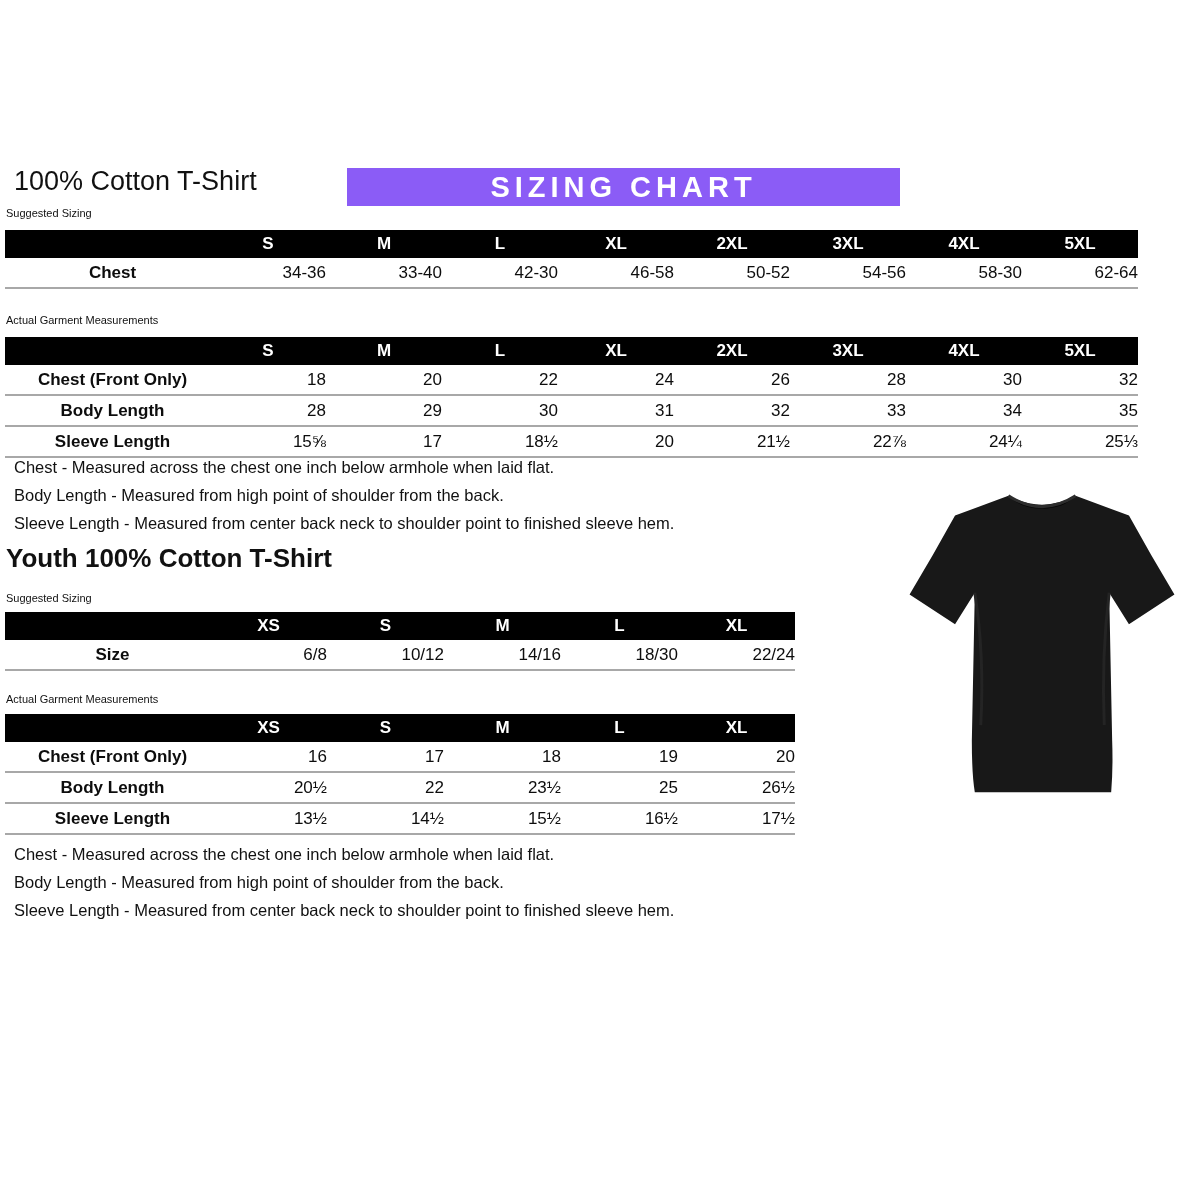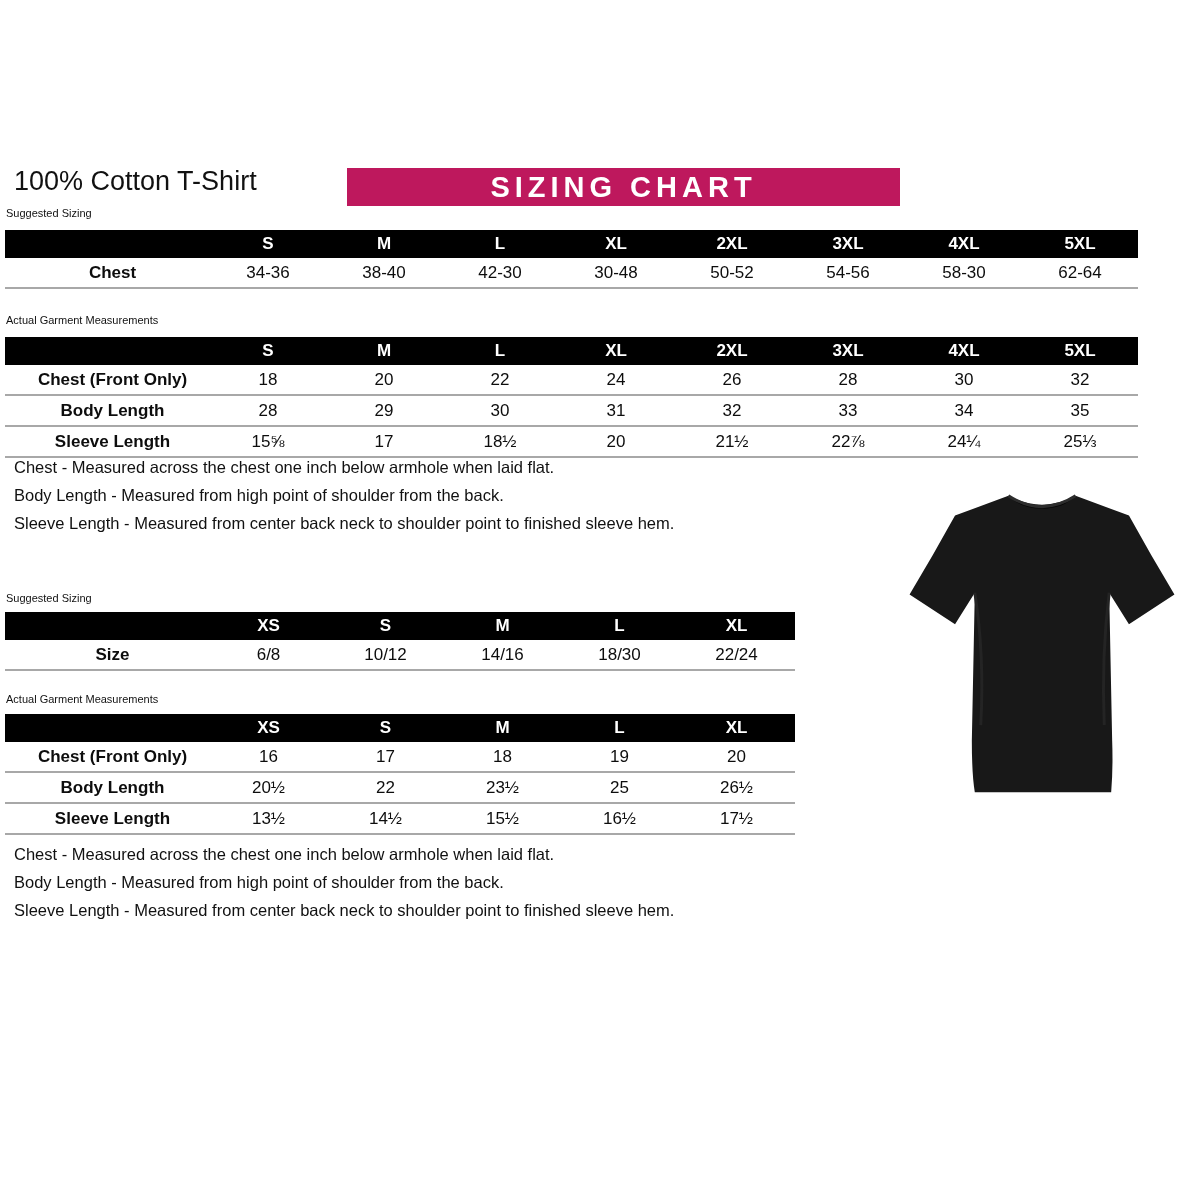--- a/index.html
+++ b/index.html
@@ -1,28 +1,28 @@
 <!DOCTYPE html>
 <html><head>
 <meta charset="utf-8">
 <style>
   html,body{margin:0;padding:0;background:#fff;}
   .page{position:relative;width:1200px;height:1120px;background:#fff;overflow:hidden;
         font-family:"Liberation Sans",sans-serif;color:#111;}
   .title{position:absolute;left:14px;top:166px;font-size:27px;font-weight:400;}
-  .banner{position:absolute;left:347px;top:168px;width:553px;height:38px;background:#be185d;
+  .banner{position:absolute;left:347px;top:168px;width:553px;height:38px;background:#8b5cf6;
           color:#fff;display:flex;align-items:center;justify-content:center;
           font-size:29px;font-weight:bold;letter-spacing:5px;}
   .h-small{position:absolute;left:6px;font-size:11px;}
   .youth-title{position:absolute;left:6px;top:543px;font-size:26px;font-weight:bold;}
   .note{position:absolute;left:14px;font-size:16.5px;}
   table.tbl{position:absolute;left:5px;border-collapse:collapse;table-layout:fixed;}
   .tbl th{background:#000;color:#fff;font-weight:bold;font-size:17px;height:28px;
           text-align:center;padding:0;}
-  .tbl td{font-size:17px;height:29px;text-align:center;border-bottom:2px solid #a8a8a8;
+  .tbl td{font-size:17px;height:29px;text-align:right;border-bottom:2px solid #a8a8a8;
           padding:0;color:#0d0d0d;}
   .tbl td.lbl{text-align:center;padding-left:10px;font-weight:bold;}
   .sfx{font-weight:bold;}
   .c-label{width:205px;} .c-adult{width:116px;} .c-youth{width:117px;}
   #t-suggested{top:230px;} #t-actual{top:337px;}
   #y-suggested{top:612px;} #y-actual{top:714px;}
   .tshirt{position:absolute;left:893px;top:478px;width:298px;height:336px;}
 </style>
 </head>
 <body>
@@ -58,23 +58,23 @@
         <th>2XL</th>
         <th>3XL</th>
         <th>4XL</th>
         <th>5XL</th>
       </tr>
     </thead>
     <tbody>
       <tr>
         <td class="lbl"><span>Chest</span><span class="sfx"></span></td>
         <td>34-36</td>
-        <td>38-40</td>
+        <td>33-40</td>
         <td>42-30</td>
-        <td>30-48</td>
+        <td>46-58</td>
         <td>50-52</td>
         <td>54-56</td>
         <td>58-30</td>
         <td>62-64</td>
       </tr>
     </tbody>
   </table>
 
   <div class="h-small" style="top:314px">Actual Garment Measurements</div>
 
@@ -137,20 +137,21 @@
         <td>24¼</td>
         <td>25⅓</td>
       </tr>
     </tbody>
   </table>
 
   <div class="note" style="top:458px">Chest - Measured across the chest one inch below armhole when laid flat.</div>
   <div class="note" style="top:486px">Body Length - Measured from high point of shoulder from the back.</div>
   <div class="note" style="top:514px">Sleeve Length - Measured from center back neck to shoulder point to finished sleeve hem.</div>
 
+  <div class="youth-title">Youth 100% Cotton T-Shirt</div>
 
   <div class="h-small" style="top:592px">Suggested Sizing</div>
 
   <table class="tbl" id="y-suggested">
     <colgroup>
         <col class="c-label">
         <col class="c-youth">
         <col class="c-youth">
         <col class="c-youth">
         <col class="c-youth">

